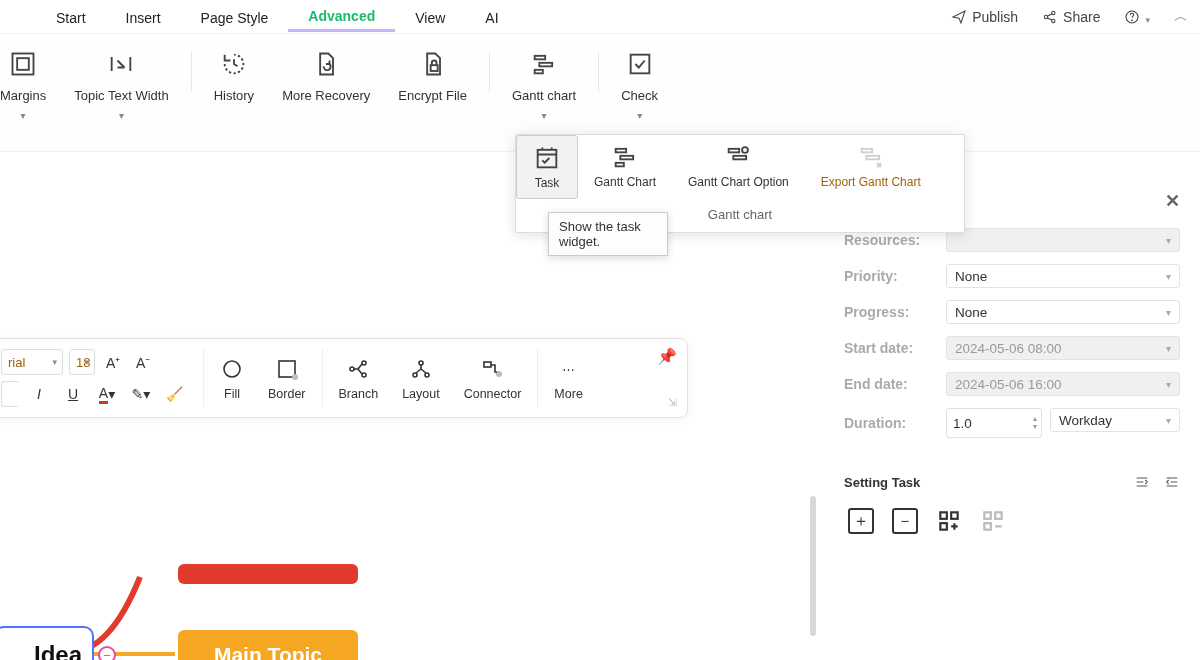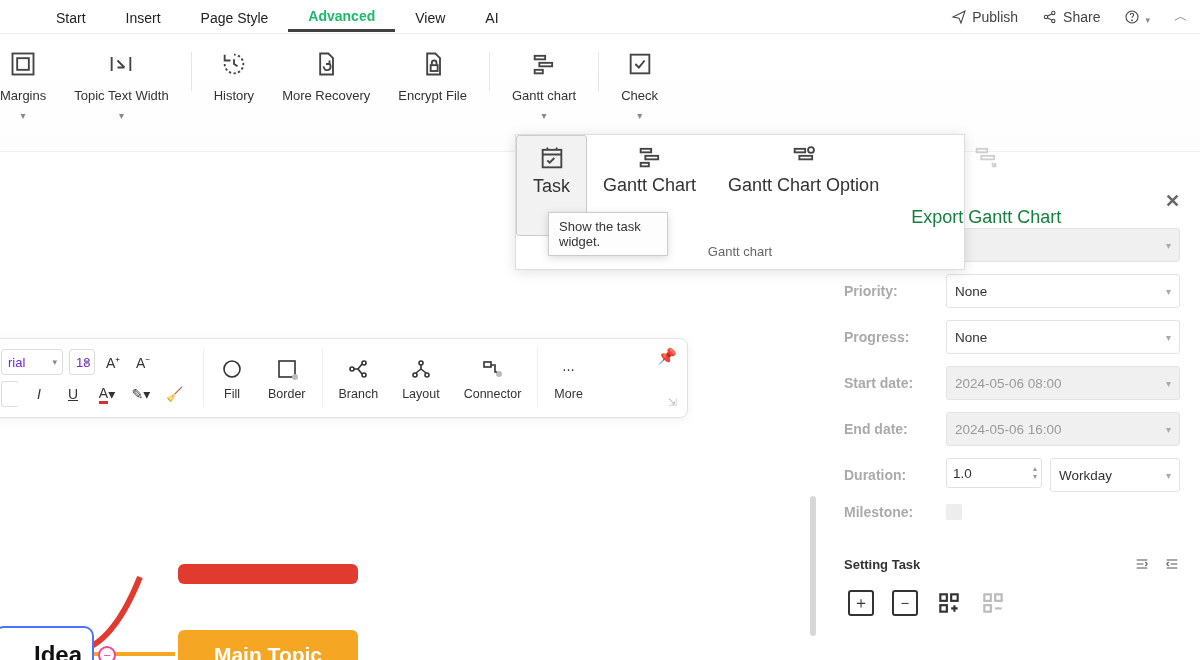--- a/index.html
+++ b/index.html
@@ -1,70 +1,70 @@
 <!DOCTYPE html>
 <html><head>
 <meta charset="utf-8">
 <style>
   * { box-sizing: border-box; margin: 0; padding: 0; font-family: -apple-system, "Segoe UI", Arial, sans-serif; }
   html, body { width: 1200px; height: 660px; overflow: hidden; background: #fff; }
 
   
   .top-tabs { height: 34px; display: flex; align-items: center; padding-left: 36px; border-bottom: 1px solid #f0f0f0; font-size: 14px; color: #222; }
   .top-tabs .tab { padding: 7px 20px 5px 20px; cursor: pointer; }
-  .top-tabs .tab.active { color: #1abc6c; font-weight: 600; border-bottom: 3px solid #404040; }
+  .top-tabs .tab.active { color: #1abc6c; font-weight: 600; border-bottom: 3px solid #c4b5fd; }
   .top-tabs .spacer { flex: 1; }
   .top-tabs .right-item { display: flex; align-items: flex-end; gap: 5px; padding: 0 12px; color: #444; cursor: pointer; }
   .top-tabs .right-item svg { width: 16px; height: 16px; }
   .top-tabs .caret { padding: 0 12px; color: #888; cursor: pointer; }
 
   
   .ribbon-wrap { height: 118px; background: linear-gradient(#fff,#fdfdfd); border-bottom: 1px solid #f0f0f0; }
   .ribbon { display: flex; padding-top: 12px; }
   .ribbon .tool { display: flex; flex-direction: column; align-items: center; justify-content: center; padding: 4px 14px; color: #333; font-size: 13px; position: relative; cursor: pointer; }
   .ribbon .tool .icon { width: 28px; height: 28px; display: flex; align-items: center; justify-content: center; color: #444; margin-bottom: 10px; }
   .ribbon .tool .caret { position: absolute; bottom: -14px; font-size: 10px; color: #888; }
   .ribbon .sep { width: 1px; background: #e5e5e5; margin: 6px 8px 16px 8px; }
 
   
   .gantt-panel { position: absolute; left: 515px; top: 134px; background: #fff; border: 1px solid #ddd; box-shadow: 0 2px 12px rgba(0,0,0,0.12); z-index: 50; width: 450px; }
   .gantt-panel .row1 { display: flex; }
-  .gantt-panel .item { flex: 0 0 auto; display: flex; flex-direction: column; align-items: center; padding: 10px 16px 8px 16px; font-size: 18px; color: #333; cursor: pointer; }
+  .gantt-panel .item { flex: 0 0 auto; display: flex; flex-direction: column; align-items: center; padding: 10px 16px 8px 16px; font-size: 12px; color: #333; cursor: pointer; }
   .gantt-panel .item.hover { background: #f2f2f2; border: 1px solid #ccc; border-radius: 3px; }
   .gantt-panel .item .ic { width: 28px; height: 24px; display: flex; align-items: center; justify-content: center; color: #444; margin-bottom: 6px; }
-  .gantt-panel .item.disabled { color: #15803d; gap: 32px; }
+  .gantt-panel .item.disabled { color: #a16207; }
   .gantt-panel .footer { padding: 8px 0 10px 0; color: #666; font-size: 13px; text-align: center; }
   .tooltip { position: absolute; left: 548px; top: 212px; background: #fdfdfd; border: 1px solid #ccc; box-shadow: 0 2px 8px rgba(0,0,0,0.15); padding: 6px 10px; font-size: 13px; color: #333; z-index: 60; max-width: 120px; }
 
   
   .canvas-area { position: relative; width: 100%; height: calc(660px - 34px - 118px); background: #fff; }
 
   
   .float-toolbar { position: absolute; left: -10px; top: 338px; width: 698px; height: 80px; background: #fff; border: 1px solid #e2e2e2; border-radius: 8px; box-shadow: 0 2px 10px rgba(0,0,0,0.06); display: flex; align-items: stretch; z-index: 40; }
   .ft-section { display: flex; flex-direction: column; padding: 8px 10px; justify-content: center; }
   .ft-row { display: flex; align-items: center; gap: 6px; }
-  .ft-select { height: 26px; border: 1px solid #ddd; border-radius: 3px; background: #fff; font-size: 13px; color: #6d28d9; padding: 0 18px 0 6px; display: flex; align-items: center; position: relative; cursor: pointer; }
+  .ft-select { height: 26px; border: 1px solid #ddd; border-radius: 3px; background: #fff; font-size: 13px; color: #a16207; padding: 0 18px 0 6px; display: flex; align-items: center; position: relative; cursor: pointer; }
   .ft-select::after { content: "▾"; position: absolute; right: 5px; font-size: 9px; color: #888; }
   .ft-btn { width: 28px; height: 26px; display: flex; align-items: center; justify-content: center; font-size: 14px; color: #333; cursor: pointer; border-radius: 3px; }
   .ft-btn.small { width: 24px; }
   .ft-vsep { width: 1px; background: #eee; margin: 10px 4px; }
   .ft-bigbtn { display: flex; flex-direction: column; align-items: center; justify-content: center; padding: 6px 12px; font-size: 12.5px; color: #333; cursor: pointer; }
   .ft-bigbtn .ic { height: 28px; display: flex; align-items: center; justify-content: center; margin-bottom: 4px; }
   .pin { position: absolute; top: 8px; right: 10px; color: #bbb; cursor: pointer; }
   .arr { position: absolute; bottom: 8px; right: 10px; color: #bbb; cursor: pointer; font-size: 11px; }
 
   
   .task-panel { position: absolute; right: 0; top: 186px; width: 376px; background: #fff; z-index: 5; }
   .tp-header { display: flex; align-items: center; padding: 4px 20px 10px 20px; font-size: 15px; font-weight: 600; color: #333; }
   .tp-header .close { margin-left: auto; cursor: pointer; color: #666; font-size: 18px; }
   .tp-scroll-mark { position: absolute; left: -14px; top: 310px; width: 6px; height: 140px; background: #d7d7d7; border-radius: 3px; }
   .tp-row { display: flex; align-items: center; padding: 6px 20px; font-size: 14px; }
   .tp-row.dim { color: #aaa; }
   .tp-row .lbl { width: 102px; font-weight: 600; }
-  .tp-input { flex: 1; height: 34px; border: 1px solid #e3e3e3; border-radius: 3px; background: #fff; padding: 0 8px; font-size: 13.5px; color: #333; display: flex; align-items: center; position: relative; cursor: pointer; }
+  .tp-input { flex: 1; height: 24px; border: 1px solid #e3e3e3; border-radius: 3px; background: #fff; padding: 0 8px; font-size: 13.5px; color: #333; display: flex; align-items: center; position: relative; cursor: pointer; }
   .tp-input.disabled { background: #f0f0f0; color: #9a9a9a; }
   .tp-input::after { content: "▾"; position: absolute; right: 8px; font-size: 10px; color: #aaa; }
   .dur-wrap { display: flex; gap: 8px; flex: 1; }
   .spin { width: 96px; height: 30px; border: 1px solid #e0e0e0; border-radius: 3px; display: flex; align-items: center; padding: 0 6px; font-size: 13.5px; color: #333; position: relative; background: #fff; }
   .spin .sb { position: absolute; right: 4px; display: flex; flex-direction: column; font-size: 8px; color: #999; line-height: 8px; cursor: pointer; }
   .milestone-box { width: 16px; height: 16px; background: #ededed; border-radius: 2px; cursor: pointer; }
   .setting-row { display: flex; align-items: center; padding: 30px 20px 14px 20px; font-size: 13px; font-weight: 600; color: #333; }
   .setting-row .sicons { margin-left: auto; display: flex; gap: 14px; color: #555; cursor: pointer; }
   .sicon-row { display: flex; gap: 18px; padding: 4px 24px; color: #333; }
   .sicon-row .sb { width: 26px; height: 26px; border: 2px solid #333; border-radius: 3px; display: flex; align-items: center; justify-content: center; font-size: 16px; cursor: pointer; }
@@ -264,24 +264,20 @@
     <div class="dur-wrap">
       <div class="spin">
           <span>1.0</span>
           <span class="sb">
             <span>▴</span>
             <span>▾</span>
           </span>
         </div>
       <div class="tp-input" style="flex:1">Workday</div>
     </div>
-  </div>
-  <div class="tp-row dim">
-    <span class="lbl">Milestone:</span>
-    <div class="milestone-box"></div>
   </div>
   <div class="setting-row">
     <span>Setting Task</span>
     <div class="sicons">
       <svg width="16" height="16" viewBox="0 0 24 24">
           <path d="M4 6h16M4 12h10M4 18h16M20 12l-3-3M20 12l-3 3"></path>
         </svg>
       <svg width="16" height="16" viewBox="0 0 24 24">
           <path d="M4 6h16M10 12h10M4 18h16M4 12l3-3M4 12l3 3"></path>
         </svg>

